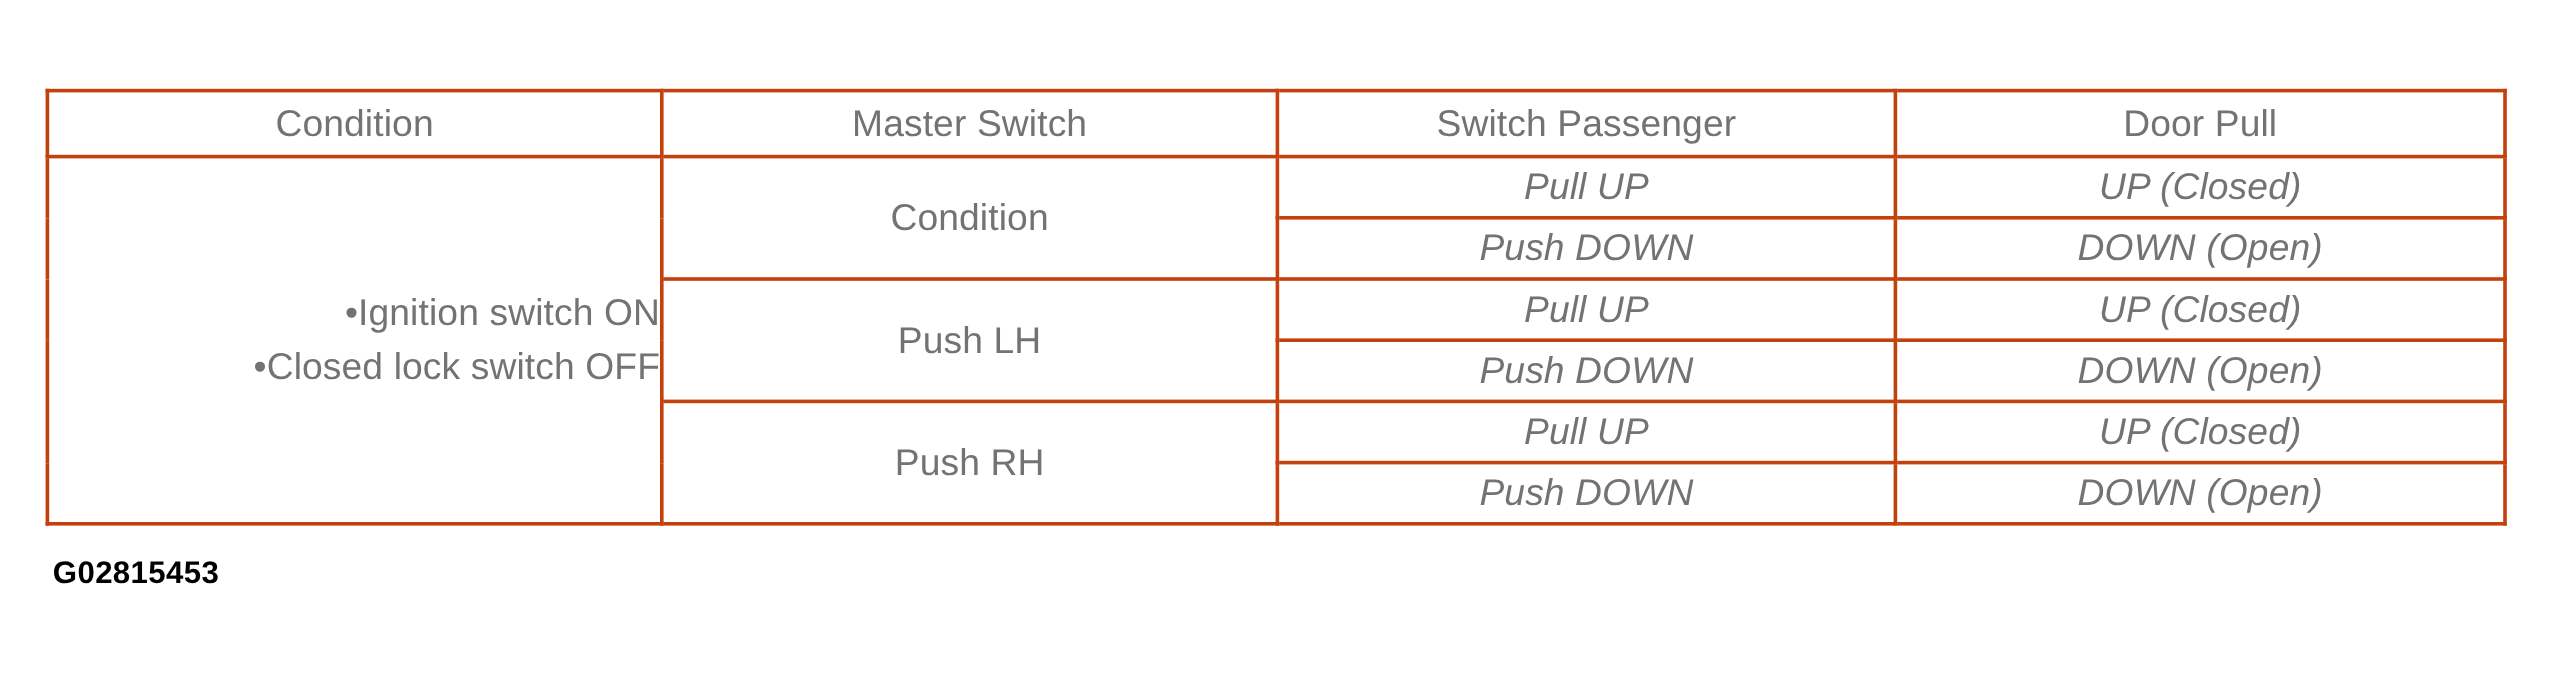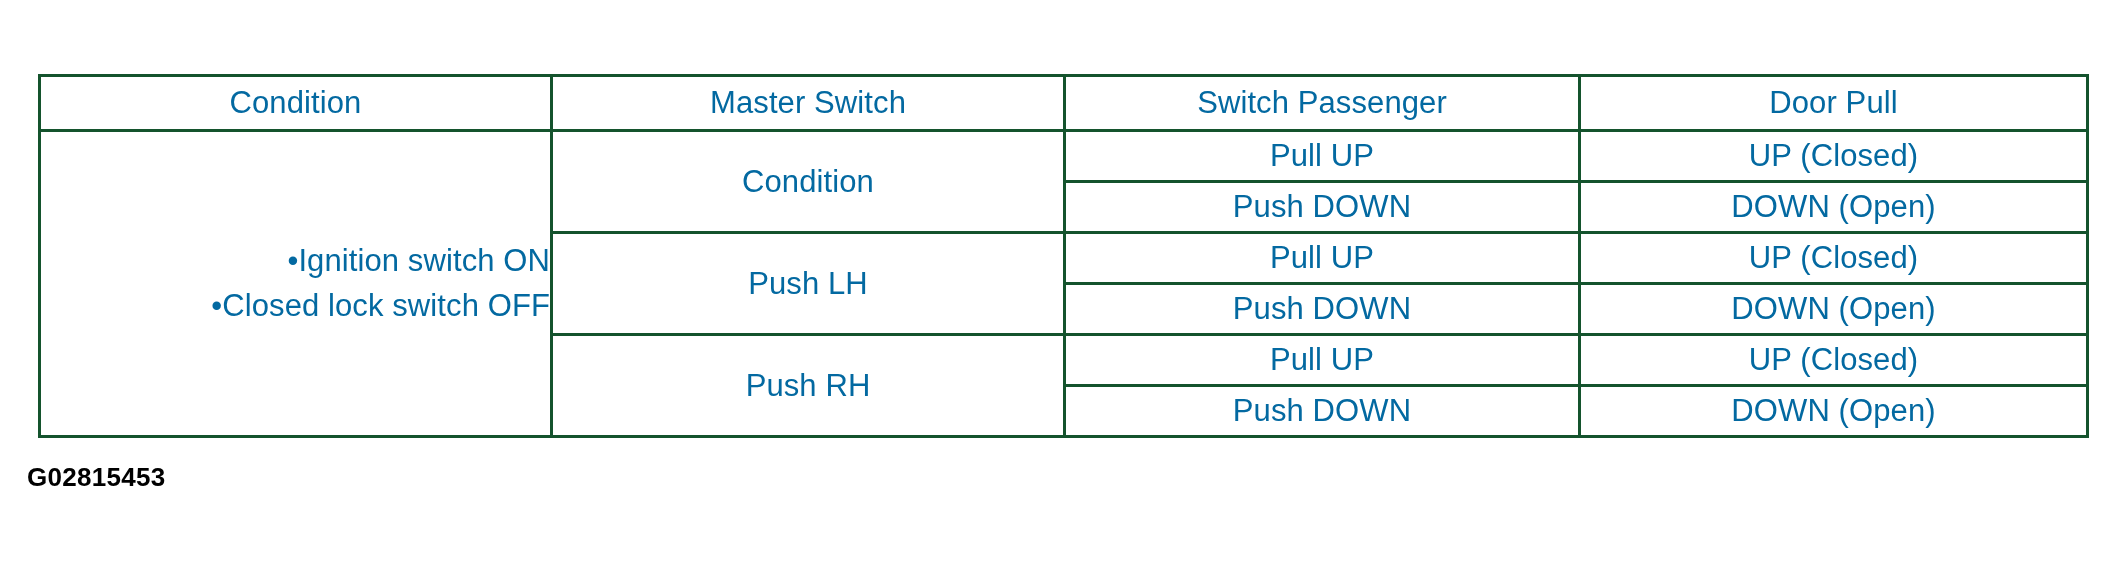--- a/index.html
+++ b/index.html
@@ -38,43 +38,44 @@
     background: #ffffff;
   }
 
   table.spec-table col.c-condition  { width: 512px; }
   table.spec-table col.c-master     { width: 513px; }
   table.spec-table col.c-operation  { width: 515px; }
   table.spec-table col.c-glass      { width: 508px; }
 
   table.spec-table td,
   table.spec-table th {
-    border: 3px solid #14532d;
+    border: 3px solid #c2410c;
     padding: 0;
     margin: 0;
     text-align: center;
     vertical-align: middle;
     font-weight: normal;
     font-size: 31px;
     line-height: 1.15;
     letter-spacing: 0.1px;
-    color: #0369a1;
+    color: #737373;
     background: #ffffff;
   }
 
   
   table.spec-table th {
     height: 52px;
     font-size: 31px;
   }
 
   
   td.sub-cell {
     height: 48px;
     border-width: 2px;
+    font-style: italic;
   }
 
   
   td.group-cell {
     border-width: 3px;
   }
 
   
   td.condition-cell {
     text-align: left;
@@ -100,21 +101,21 @@
   }
 
   
   table.spec-table {
     border: 3px solid #000000;
   }
 
   
   .figure-caption {
     position: absolute;
-    left: 27px;
+    left: 44px;
     top: 462px;
     font-size: 26px;
     font-weight: bold;
     letter-spacing: 0.3px;
     color: #000000;
     white-space: nowrap;
   }
 </style>
 </head>
 <body>

